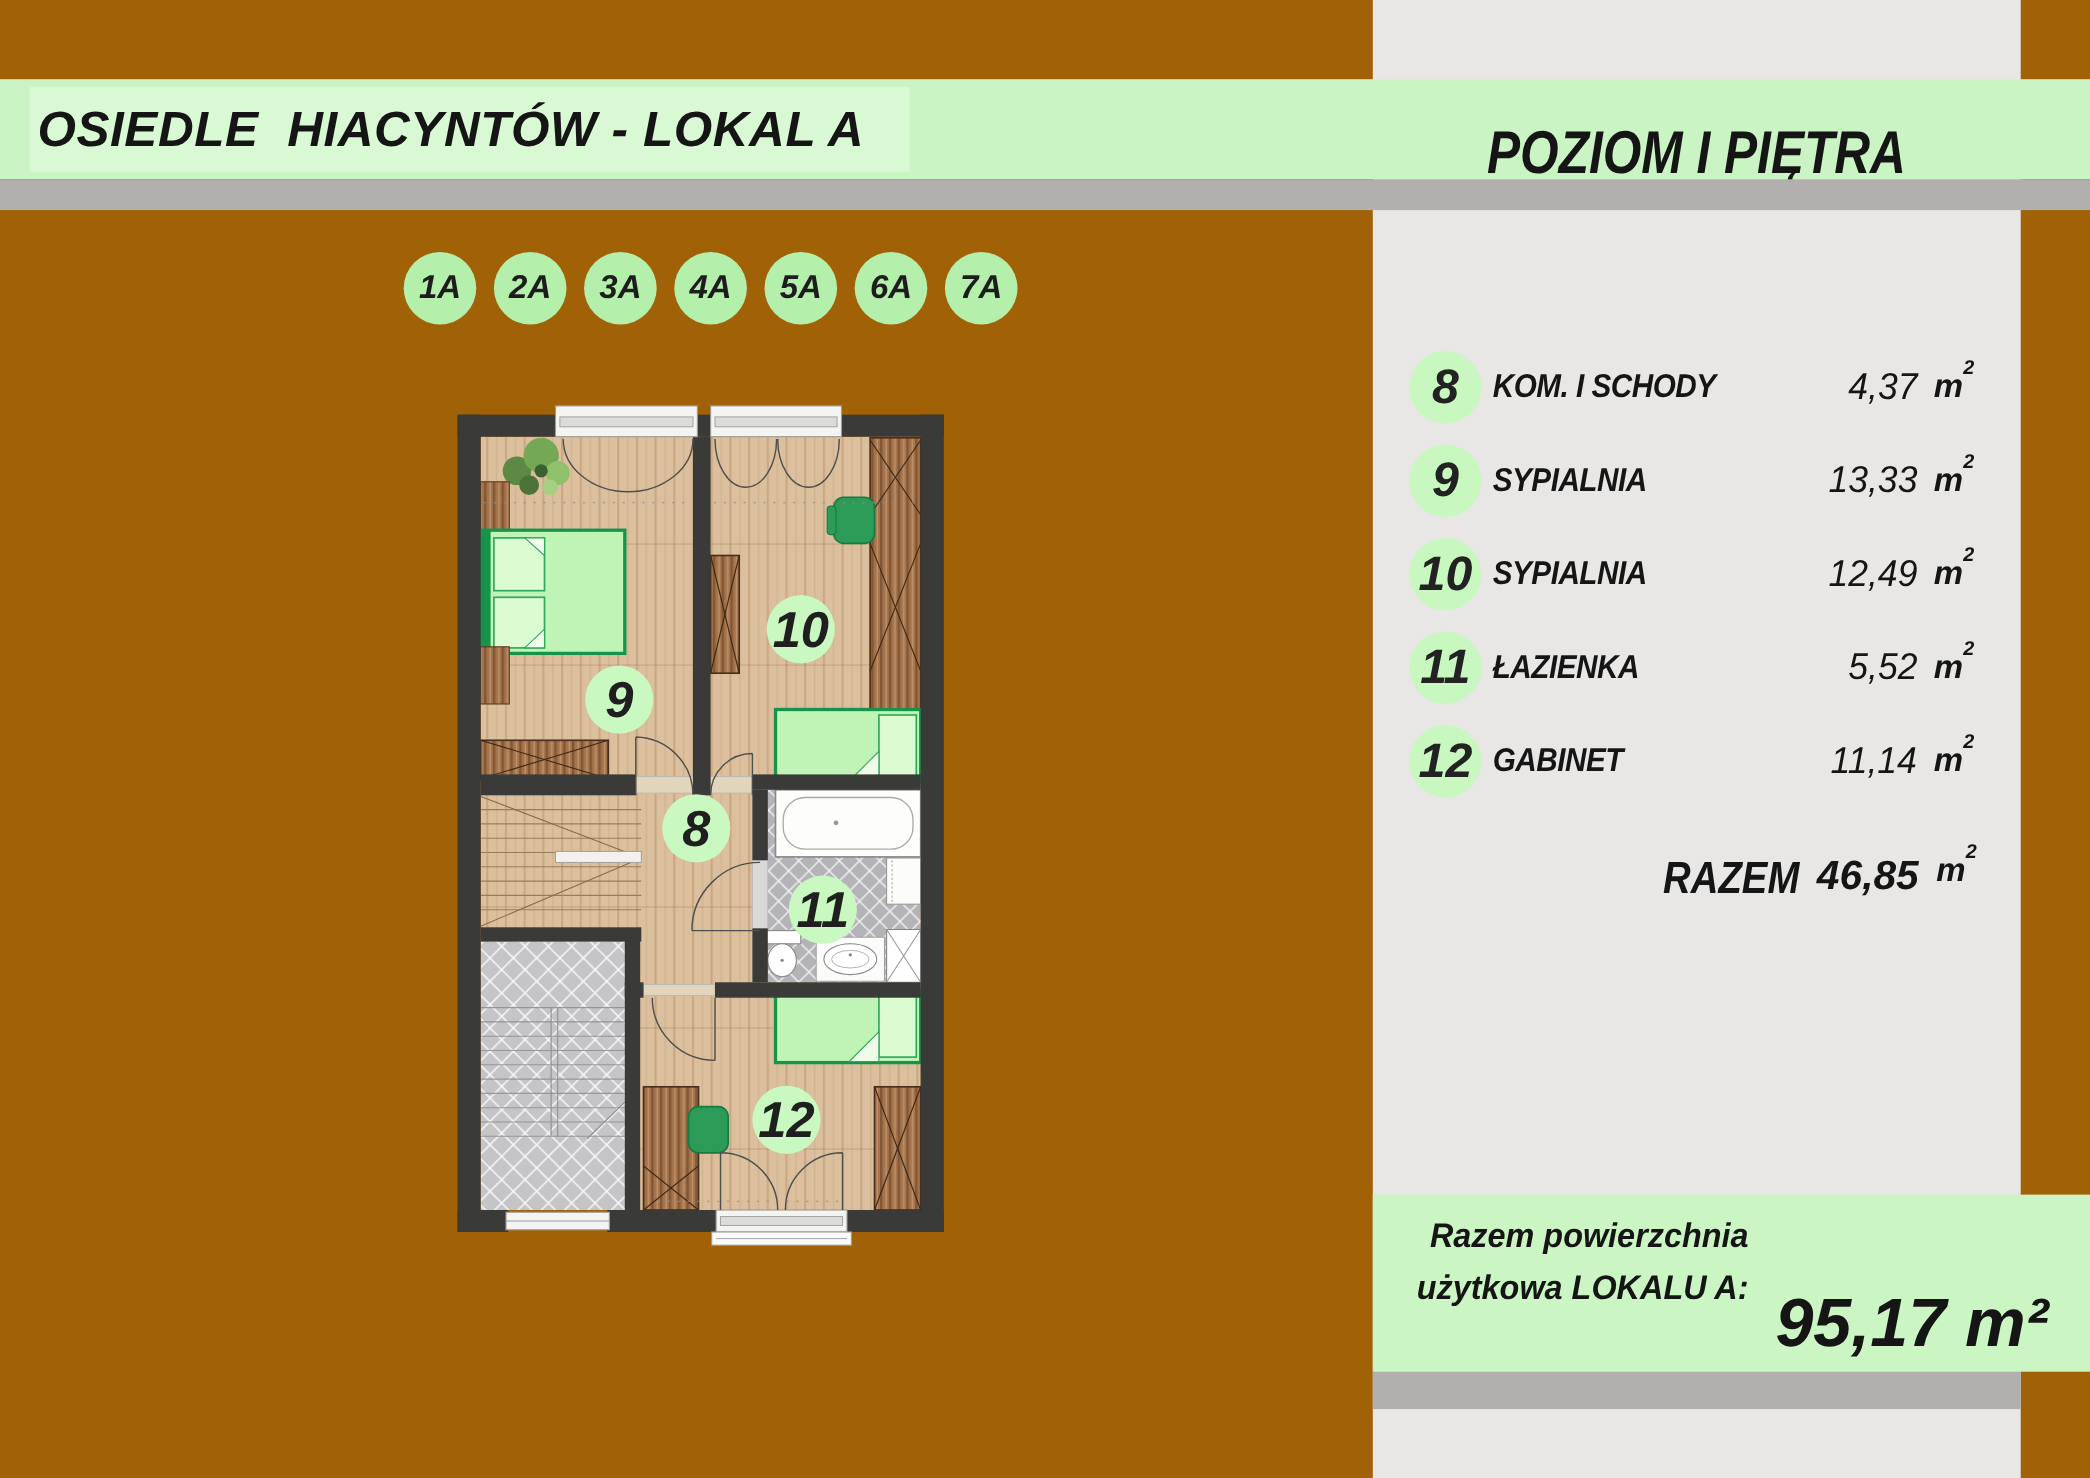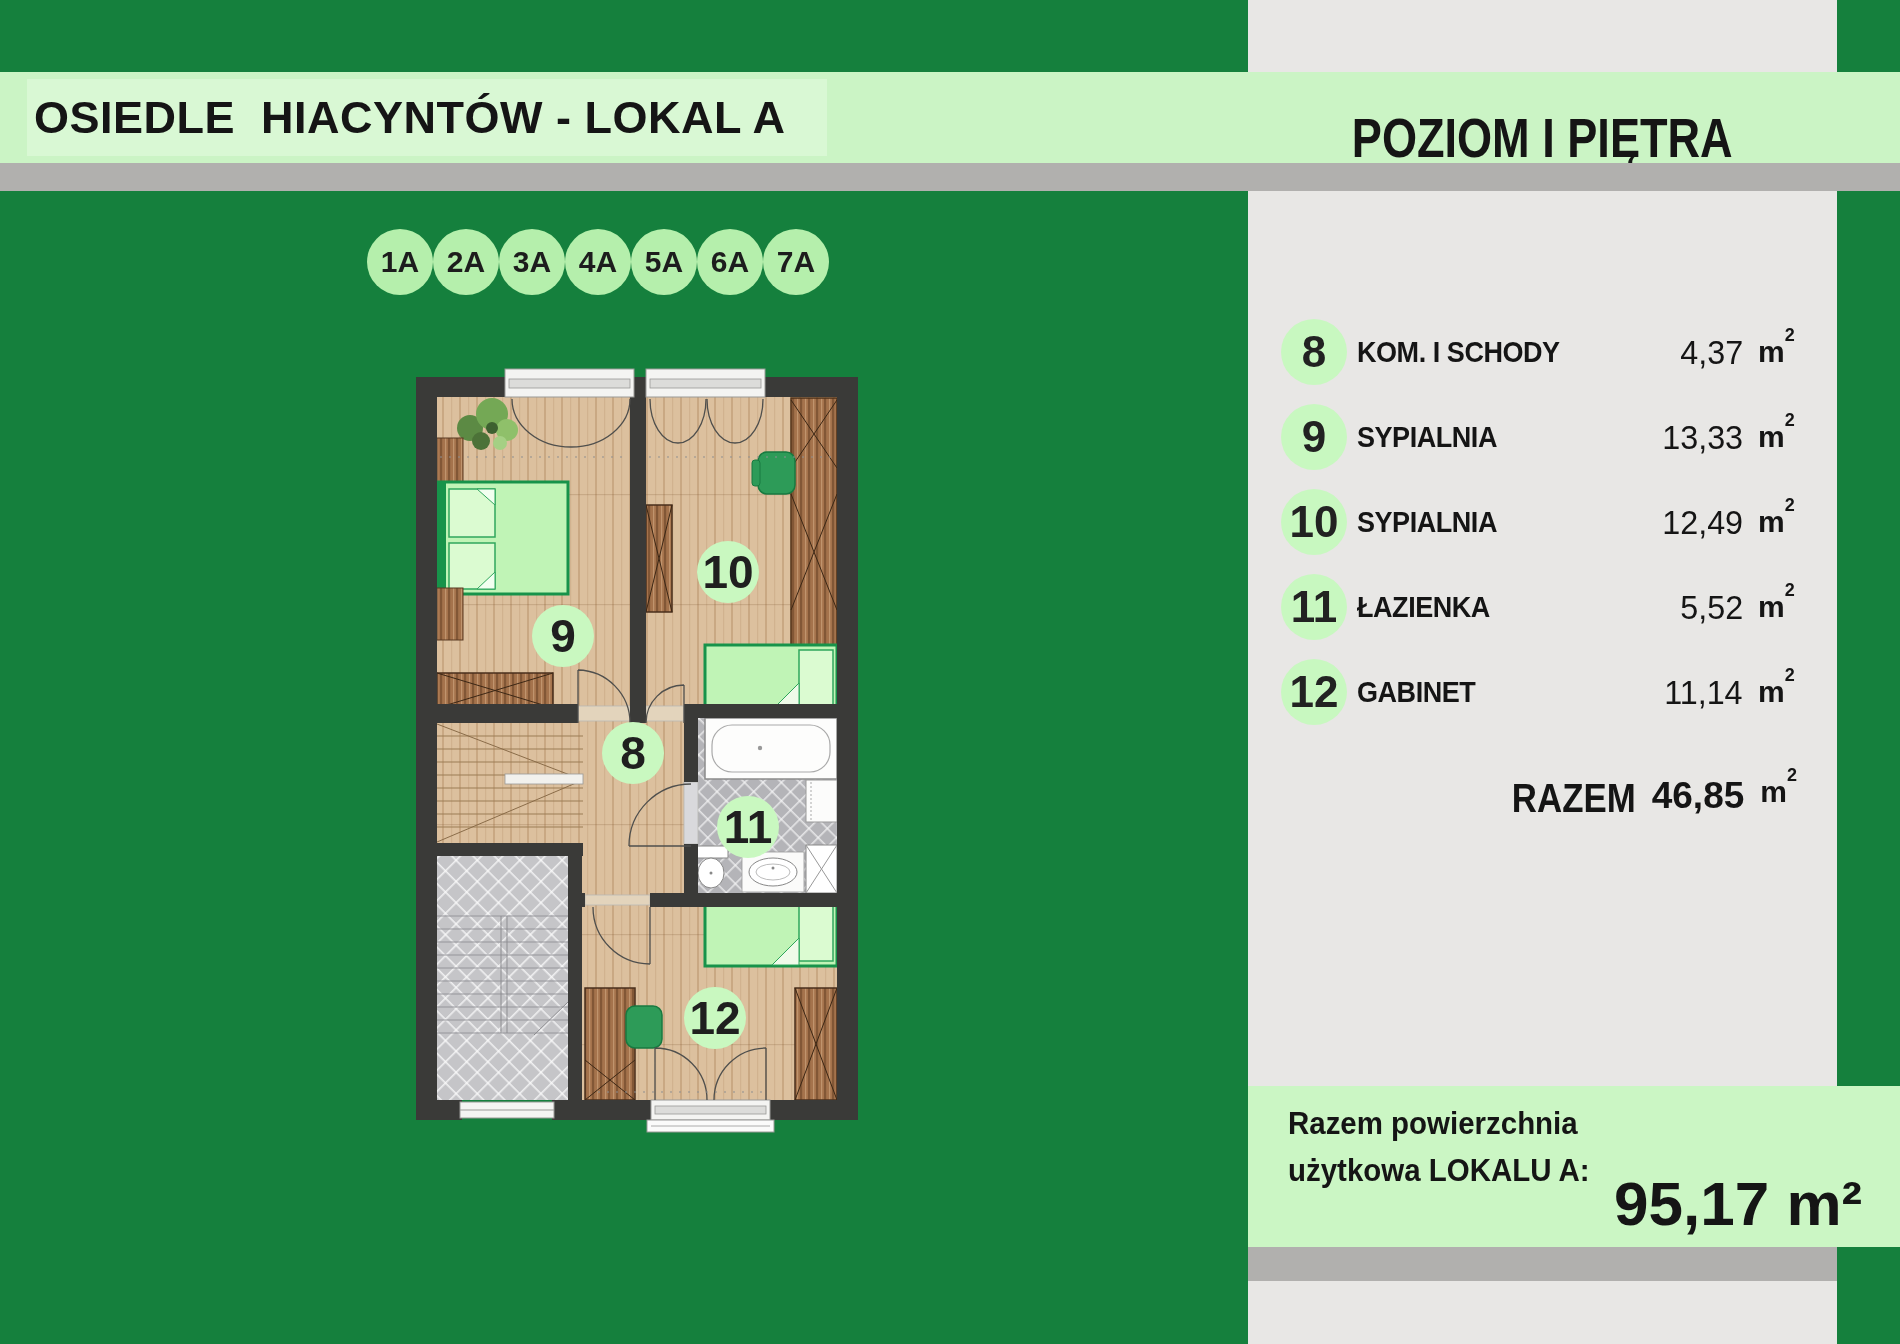--- a/index.html
+++ b/index.html
@@ -1,53 +1,53 @@
 <!DOCTYPE html>
 <html><head>
 <meta charset="utf-8">
 <style>
   html,body{margin:0;padding:0;background:#ffffff;}
-  .page{position:relative;width:1900px;height:1344px;background:#15803d;overflow:hidden;
-        font-family:"Liberation Sans",sans-serif;color:#151515;}
+  .page{position:relative;width:1900px;height:1344px;background:#a16207;overflow:hidden;
+        font-family:"Liberation Sans",sans-serif;color:#151515;font-style:italic;}
   .abs{position:absolute;}
 
   .gray-panel{left:1248px;top:0;width:589px;height:1344px;background:#e8e7e5;}
 
   .band-top{left:0;top:72px;width:1900px;height:91px;background:#cbf4c5;}
   .title-inner{position:absolute;left:27px;top:7px;width:800px;height:77px;background:#d9f8d4;}
   .title-left{position:absolute;left:34px;top:0;height:91px;display:flex;align-items:center;
               font-size:45px;font-weight:bold;white-space:pre;letter-spacing:.5px;}
   .title-right{position:absolute;left:1248px;top:0;width:589px;height:91px;display:flex;
                align-items:center;justify-content:center;font-size:55px;font-weight:bold;margin-top:20px;}
   .title-right span{transform:scaleX(.82);transform-origin:center;white-space:nowrap;}
   .bar-top{left:0;top:163px;width:1900px;height:28px;background:#b1b0ae;}
   .bar-bottom{left:1248px;top:1247px;width:589px;height:34px;background:#b1b0ae;}
 
-  .badges{left:367px;top:229px;display:flex;}
+  .badges{left:367px;top:229px;display:flex;gap:16px;}
   .badge{width:66px;height:66px;border-radius:50%;background:#b5efac;display:flex;
          align-items:center;justify-content:center;font-size:30px;font-weight:bold;color:#1d1d1d;cursor:pointer;}
 
   .room-list{left:1281px;top:319px;width:519px;}
   .room-row{position:relative;height:66px;margin-bottom:19px;}
   .room-circle{position:absolute;left:0;top:0;width:66px;height:66px;border-radius:50%;background:#c8f8c0;
                display:flex;align-items:center;justify-content:center;font-size:44px;font-weight:bold;color:#222;}
   .room-label{position:absolute;left:76px;top:50%;transform:translateY(-50%) scaleX(.9);
               transform-origin:left center;font-size:30px;font-weight:bold;letter-spacing:-.5px;white-space:nowrap;}
   .room-val{position:absolute;right:57px;top:50%;transform:translateY(-50%) scaleX(.95);
             transform-origin:right center;font-size:34px;}
   .room-unit{position:absolute;left:477px;top:50%;transform:translateY(-50%);font-size:30px;font-weight:bold;}
   sup{font-size:.6em;position:relative;top:-.55em;line-height:0;}
 
   .total-row{left:1281px;top:775px;width:516px;height:66px;display:flex;justify-content:flex-end;
              align-items:flex-start;gap:16px;}
   .total-label{font-size:41px;font-weight:bold;transform:scaleX(.85);transform-origin:right center;}
   .total-val{font-size:37px;font-weight:bold;}
   .total-unit{font-size:30px;font-weight:bold;}
 
-  .footer-box{left:1248px;top:1086px;width:652px;height:161px;background:#cbf6c4;}
+  .footer-box{left:1248px;top:1086px;width:652px;height:161px;background:#cbf6c4;text-align:right;}
   .footer-text{position:absolute;left:40px;top:14px;font-size:31px;font-weight:bold;line-height:47px;
                transform:scaleX(.95);transform-origin:left top;white-space:nowrap;}
   .footer-val{position:absolute;left:366px;top:82px;font-size:62px;font-weight:bold;white-space:nowrap;}
 
   .plan-svg{left:400px;top:355px;}
   svg text.num{font-family:"Liberation Sans",sans-serif;font-size:46px;font-weight:bold;fill:#1f1f1f;text-anchor:middle;}
 </style>
 </head>
 <body>
 

